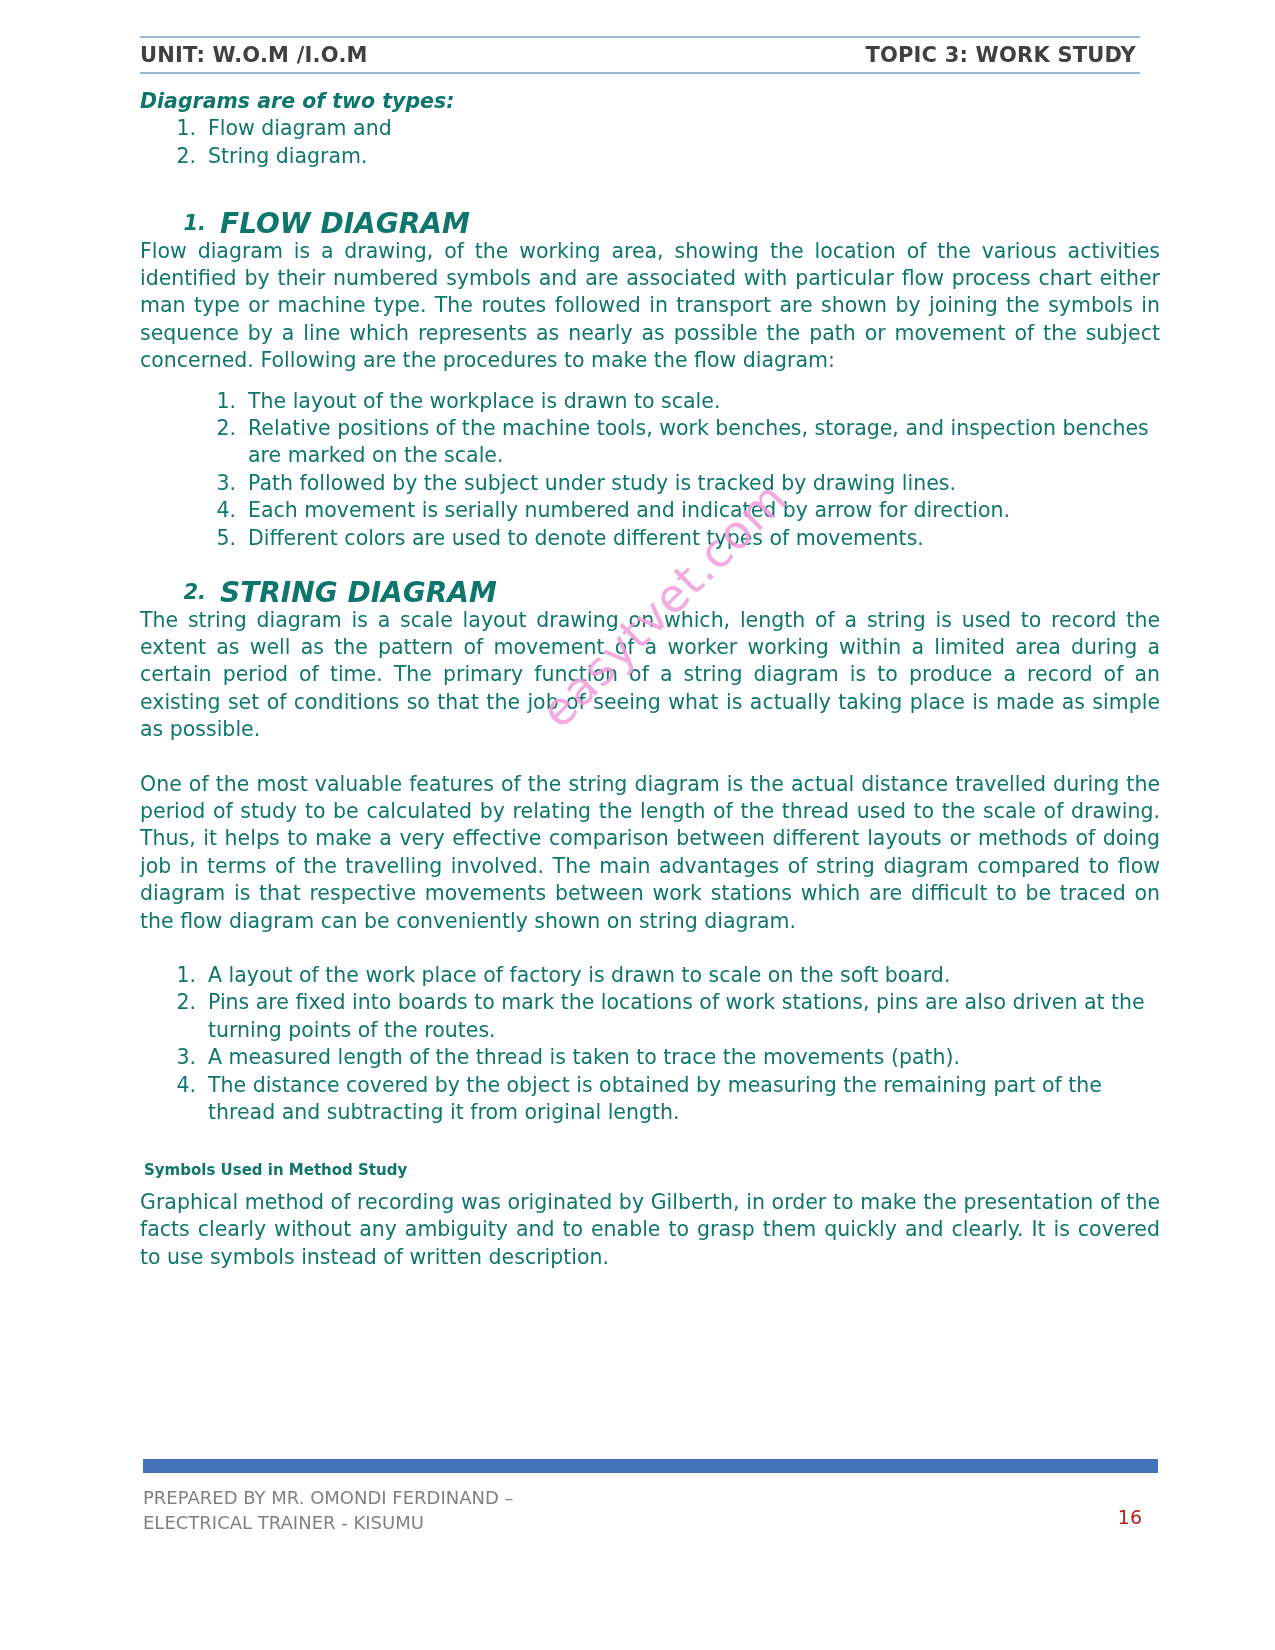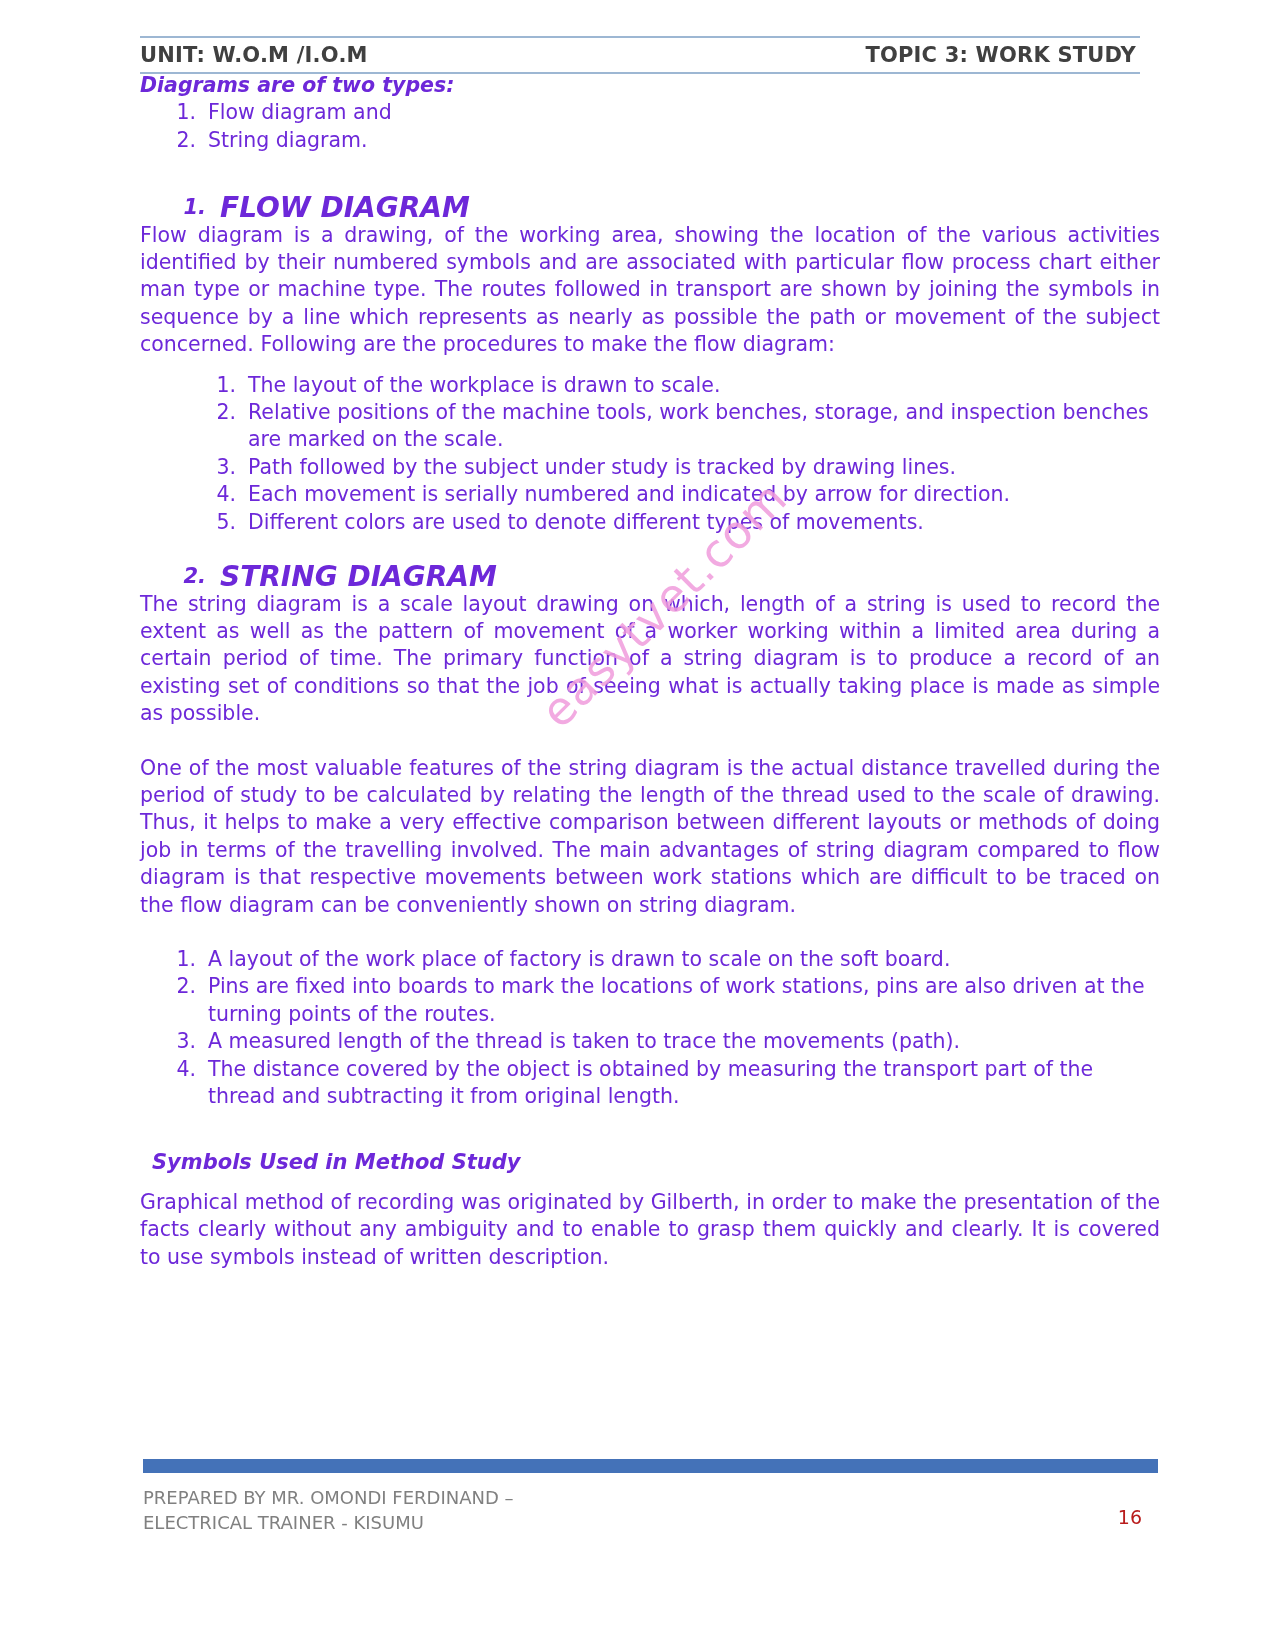--- a/index.html
+++ b/index.html
@@ -51,47 +51,46 @@
     color: #404040;
     letter-spacing: 0.2px;
     white-space: nowrap;
   }
   .header-right { padding-right: 4px; }
 
   
   .content {
     position: absolute;
     left: 140px;
-    top: 72px;
+    top: 88px;
     width: 1020px;
-    color: #6d28d9;
+    color: #0f766e;
     font-size: 20.5px;
     line-height: 27.4px;
   }
   .para {
     margin: 0;
     text-align: justify;
     text-justify: inter-word;
   }
   .italic-lead {
     font-style: italic;
     font-weight: bold;
     margin: 0;
   }
   .sec-head {
     font-style: italic;
     font-weight: bold;
     margin: 0;
     font-size: 28px;
   }
   .sub-head {
-    font-style: italic;
-    font-weight: bold;
-    margin: 12px;
-    font-size: 21px;
+    font-weight: bold;
+    margin: 4px;
+    font-size: 15px;
   }
 
   
   .olist { margin: 0; padding: 0; list-style: none; }
   .olist > li {
     display: flex;
     align-items: flex-start;
     margin: 0;
   }
   .olist > li .num {
@@ -272,21 +271,21 @@
       <li>
         <span class="num">2.</span>
         <span class="txt">Pins are fixed into boards to mark the locations of work stations, pins are also driven at the turning points of the routes.</span>
       </li>
       <li>
         <span class="num">3.</span>
         <span class="txt">A measured length of the thread is taken to trace the movements (path).</span>
       </li>
       <li>
         <span class="num">4.</span>
-        <span class="txt">The distance covered by the object is obtained by measuring the transport part of the thread and subtracting it from original length.</span>
+        <span class="txt">The distance covered by the object is obtained by measuring the remaining part of the thread and subtracting it from original length.</span>
       </li>
     </ul>
 
     <div class="gap-md"></div>
 
     <p class="sub-head">Symbols Used in Method Study</p>
     <p class="para">Graphical method of recording was originated by Gilberth, in order to make the presentation of the facts clearly without any ambiguity and to enable to grasp them quickly and clearly. It is covered to use symbols instead of written description.</p>
 
     <div class="gap-md"></div>
 

